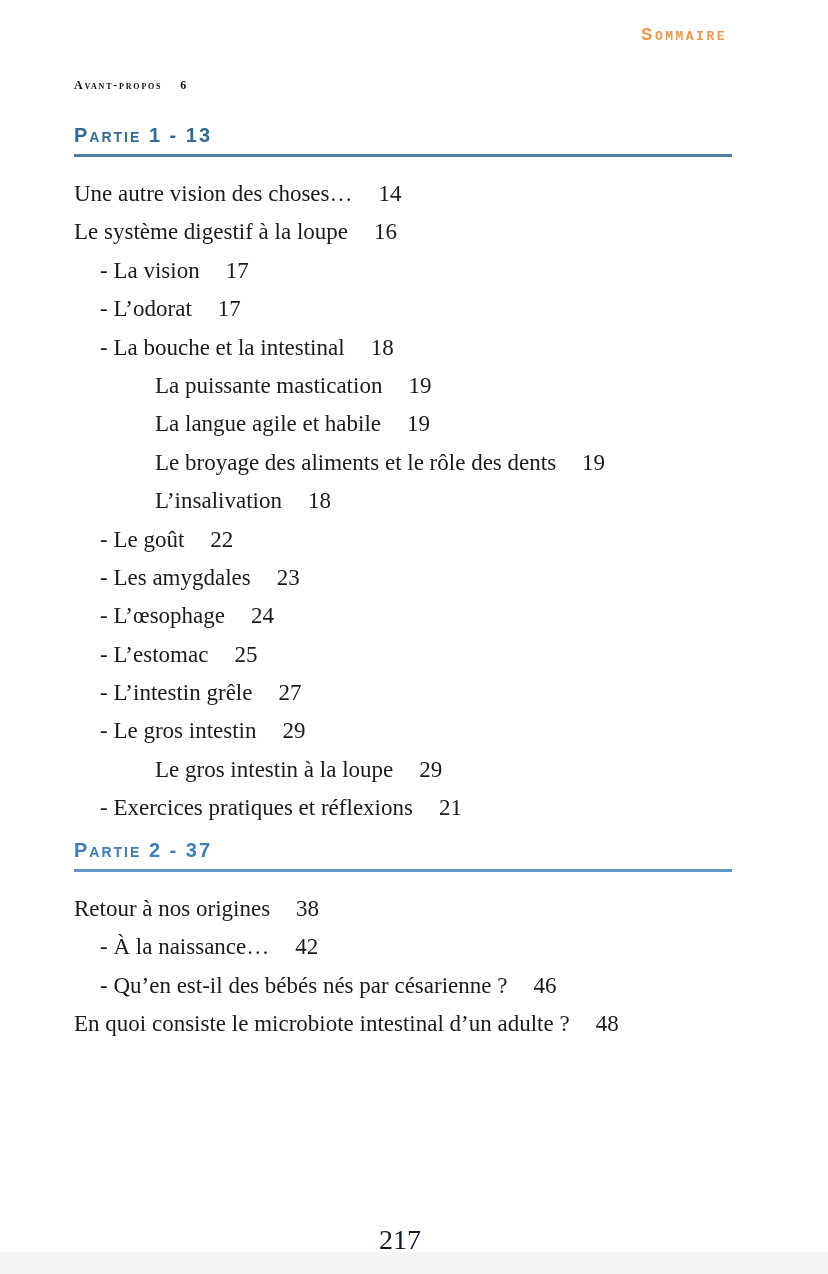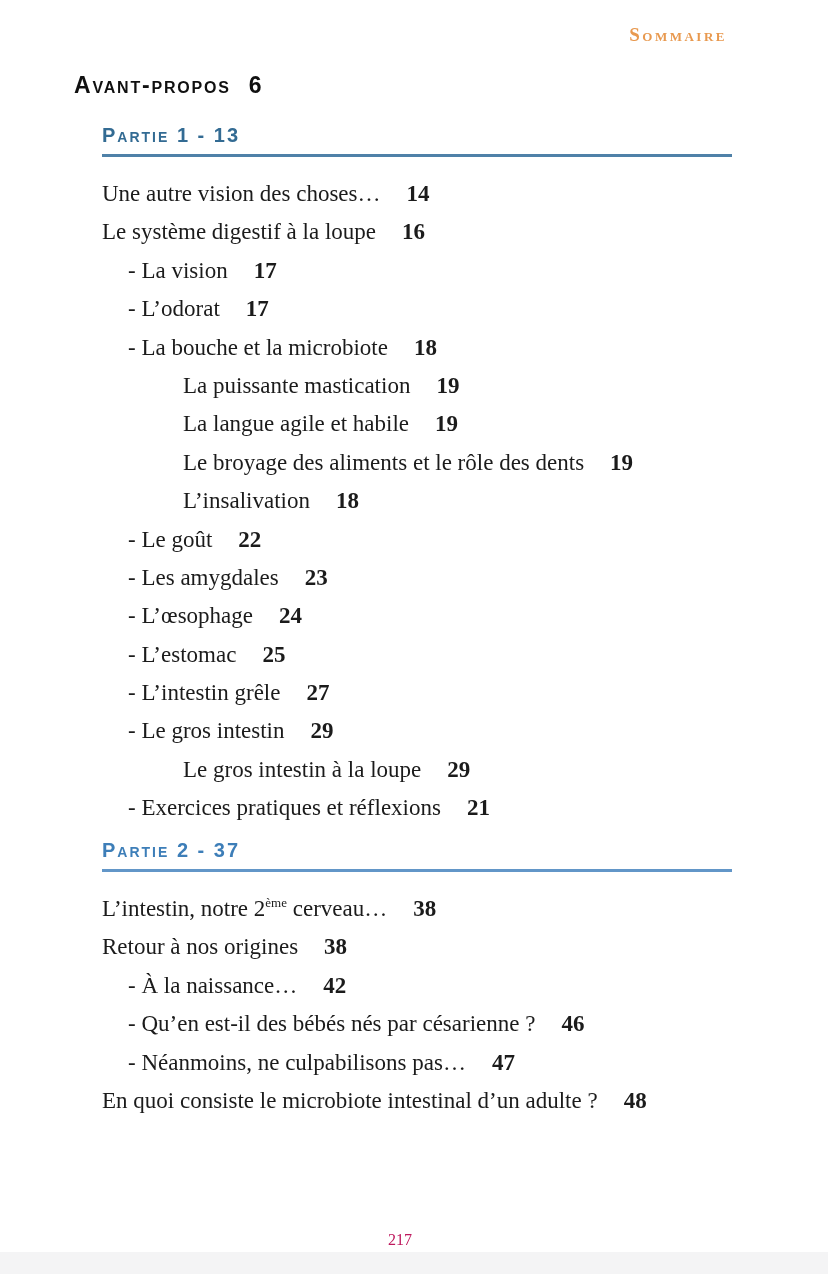--- a/index.html
+++ b/index.html
@@ -16,43 +16,43 @@
     height:1274px;
     background:#ffffff;
     overflow:hidden;
     font-family:"Liberation Serif", serif;
     color:#1b1b1b;
   }
   .running-header{
     position:absolute;
     top:24px;
     right:101px;
-    font-family:Liberation Serif, serif;
+    font-family:Liberation Mono, monospace;
     font-weight:bold;
     font-variant:small-caps;
     font-size:19px;
     letter-spacing:2.5px;
     line-height:22px;
     color:var(--orange);
   }
   .preface-row{
     position:absolute;
     top:74px;
     left:74px;
-    font-family:Liberation Sans, sans-serif;
+    font-family:Liberation Serif, serif;
     font-weight:bold;
     font-variant:small-caps;
-    font-size:23px;
+    font-size:12px;
     letter-spacing:1.8px;
     line-height:22px;
     color:#101010;
     white-space:nowrap;
   }
   .preface-page{margin-left:18px;letter-spacing:0;}
-  #sections{position:absolute;top:0;left:74px;right:96px;height:100%;margin-left:28px;}
+  #sections{position:absolute;top:0;left:74px;right:96px;height:100%;}
   .toc-section{position:absolute;left:0;right:0;}
   .toc-section.s1{top:124px;}
   .toc-section.s2{top:839px;}
   .section-title{
     font-family:"Liberation Sans", sans-serif;
     font-weight:bold;
     font-variant:small-caps;
     font-size:20px;
     letter-spacing:2px;
     line-height:22px;
@@ -66,31 +66,31 @@
   .row{
     height:38.4px;
     line-height:38.4px;
     font-size:23px;
     white-space:nowrap;
     cursor:pointer;
   }
   .row.lvl2{padding-left:26px;}
   .row.lvl3{padding-left:81px;}
   .dash{display:inline;}
-  .pnum{margin-left:26px;font-weight:bold;}
+  .pnum{margin-left:26px;}
   .sup{font-size:13px;vertical-align:9px;line-height:0;}
   .footer{
     position:absolute;
     top:1228px;
     left:0;
     width:800px;
     text-align:center;
-    font-size:16px;
+    font-size:28px;
     line-height:24px;
-    color:#be185d;
+    color:#0f172a;
   }
   .bottom-strip{
     position:absolute;
     left:0;
     bottom:0;
     width:100%;
     height:22px;
     background:#f4f4f5;
   }
 </style>
@@ -106,43 +106,41 @@
   </div>
 
   <div id="sections">
       <section class="toc-section s1">
         <div class="section-title">Partie 1 - 13</div>
         <div class="entries">
           <div class="row lvl1"><span class="etext">Une autre vision des choses…</span><span class="pnum">14</span></div>
           <div class="row lvl1"><span class="etext">Le système digestif à la loupe</span><span class="pnum">16</span></div>
           <div class="row lvl2"><span class="dash">- </span><span class="etext">La vision</span><span class="pnum">17</span></div>
           <div class="row lvl2"><span class="dash">- </span><span class="etext">L’odorat</span><span class="pnum">17</span></div>
-          <div class="row lvl2"><span class="dash">- </span><span class="etext">La bouche et la microbiote</span><span class="pnum">18</span></div>
+          <div class="row lvl2"><span class="dash">- </span><span class="etext">La bouche et la intestinal</span><span class="pnum">18</span></div>
           <div class="row lvl3"><span class="etext">La puissante mastication</span><span class="pnum">19</span></div>
           <div class="row lvl3"><span class="etext">La langue agile et habile</span><span class="pnum">19</span></div>
           <div class="row lvl3"><span class="etext">Le broyage des aliments et le rôle des dents</span><span class="pnum">19</span></div>
           <div class="row lvl3"><span class="etext">L’insalivation</span><span class="pnum">18</span></div>
           <div class="row lvl2"><span class="dash">- </span><span class="etext">Le goût</span><span class="pnum">22</span></div>
           <div class="row lvl2"><span class="dash">- </span><span class="etext">Les amygdales</span><span class="pnum">23</span></div>
           <div class="row lvl2"><span class="dash">- </span><span class="etext">L’œsophage</span><span class="pnum">24</span></div>
           <div class="row lvl2"><span class="dash">- </span><span class="etext">L’estomac</span><span class="pnum">25</span></div>
           <div class="row lvl2"><span class="dash">- </span><span class="etext">L’intestin grêle</span><span class="pnum">27</span></div>
           <div class="row lvl2"><span class="dash">- </span><span class="etext">Le gros intestin</span><span class="pnum">29</span></div>
           <div class="row lvl3"><span class="etext">Le gros intestin à la loupe</span><span class="pnum">29</span></div>
           <div class="row lvl2"><span class="dash">- </span><span class="etext">Exercices pratiques et réflexions</span><span class="pnum">21</span></div>
         </div>
       </section>
       <section class="toc-section s2">
         <div class="section-title">Partie 2 - 37</div>
         <div class="entries">
-          <div class="row lvl1"><span class="etext">L’intestin, notre 2</span><sup class="sup">ème</sup><span class="etext"> cerveau…</span><span class="pnum">38</span></div>
           <div class="row lvl1"><span class="etext">Retour à nos origines</span><span class="pnum">38</span></div>
           <div class="row lvl2"><span class="dash">- </span><span class="etext">À la naissance…</span><span class="pnum">42</span></div>
           <div class="row lvl2"><span class="dash">- </span><span class="etext">Qu’en est-il des bébés nés par césarienne ?</span><span class="pnum">46</span></div>
-          <div class="row lvl2"><span class="dash">- </span><span class="etext">Néanmoins, ne culpabilisons pas…</span><span class="pnum">47</span></div>
           <div class="row lvl1"><span class="etext">En quoi consiste le microbiote intestinal d’un adulte ?</span><span class="pnum">48</span></div>
         </div>
       </section>
     </div>
 
   <div class="footer">217</div>
 
   <div class="bottom-strip"></div>
 
 </div>

